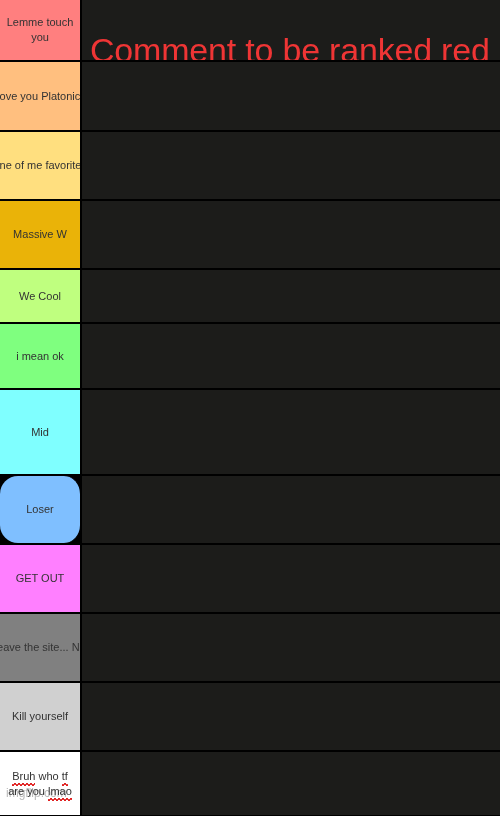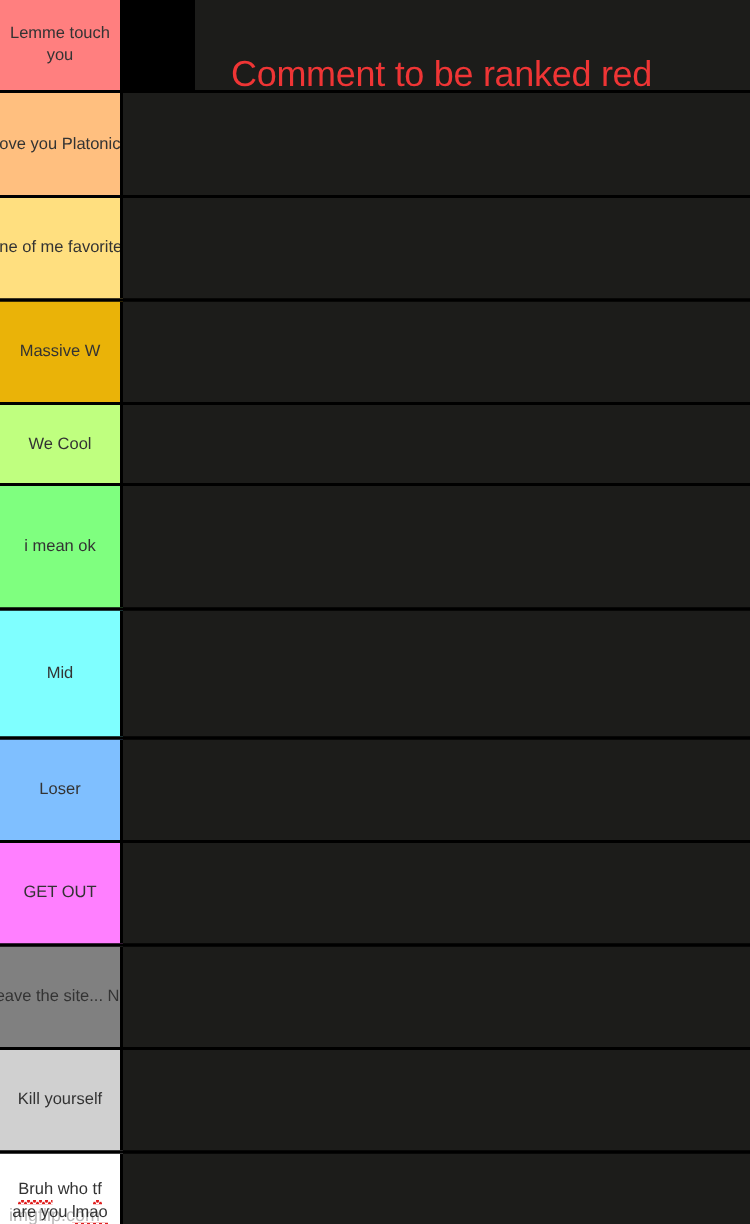--- a/index.html
+++ b/index.html
@@ -68,23 +68,23 @@
     flex: 1 1 auto;
     background: #1c1c1a;
     display: flex;
     align-items: center;
     position: relative;
     overflow: hidden;
   }
 
   .tier-title {
     color: #ef3535;
-    font-size: 24px;
+    font-size: 34px;
     line-height: 40px;
-    padding-left: 24px;
+    padding-left: 8px;
     white-space: nowrap;
     letter-spacing: -0.2px;
     margin-top: 40px;
   }
 
   
   .misspelled {
     position: relative;
     display: inline-block;
   }
@@ -120,21 +120,21 @@
     color: #333333;
     white-space: nowrap;
     position: relative;
     z-index: 2;
   }
 </style>
 </head>
 <body>
 
 <div id="tierlist">
-    <div class="tier-row" style="height: 62px; gap: 48px;">
+    <div class="tier-row" style="height: 62px;">
       <div class="tier-label" style="background: rgb(255, 127, 127);">
         <span class="tier-label-text">Lemme touch you</span>
       </div>
       <div class="tier-drop" style="background: rgb(28, 28, 26);">
         <div class="tier-title" style="color: rgb(239, 53, 53);">Comment to be ranked red</div>
       </div>
     </div>
     <div class="tier-row" style="height: 70px;">
       <div class="tier-label" style="background: rgb(255, 191, 127);">
         <span class="tier-label-text overflow">I love you Platonically</span>
@@ -152,34 +152,34 @@
         <span class="tier-label-text">Massive W</span>
       </div>
       <div class="tier-drop" style="background: rgb(28, 28, 26);"></div>
     </div>
     <div class="tier-row" style="height: 54px;">
       <div class="tier-label" style="background: rgb(191, 255, 127);">
         <span class="tier-label-text">We Cool</span>
       </div>
       <div class="tier-drop" style="background: rgb(28, 28, 26);"></div>
     </div>
-    <div class="tier-row" style="height: 83px; justify-content: flex-end;">
+    <div class="tier-row" style="height: 66px; justify-content: flex-end;">
       <div class="tier-label" style="background: rgb(127, 255, 127);">
         <span class="tier-label-text">i mean ok</span>
       </div>
       <div class="tier-drop" style="background: rgb(28, 28, 26);"></div>
     </div>
     <div class="tier-row" style="height: 86px;">
       <div class="tier-label" style="background: rgb(127, 255, 255);">
         <span class="tier-label-text">Mid</span>
       </div>
       <div class="tier-drop" style="background: rgb(28, 28, 26);"></div>
     </div>
     <div class="tier-row" style="height: 69px;">
-      <div class="tier-label" style="background: rgb(127, 191, 255);">
+      <div class="tier-label" style="background: rgb(127, 191, 255); border-radius: 18px;">
         <span class="tier-label-text">Loser</span>
       </div>
       <div class="tier-drop" style="background: rgb(28, 28, 26);"></div>
     </div>
     <div class="tier-row" style="height: 69px;">
       <div class="tier-label" style="background: rgb(255, 127, 255);">
         <span class="tier-label-text">GET OUT</span>
       </div>
       <div class="tier-drop" style="background: rgb(28, 28, 26);"></div>
     </div>

